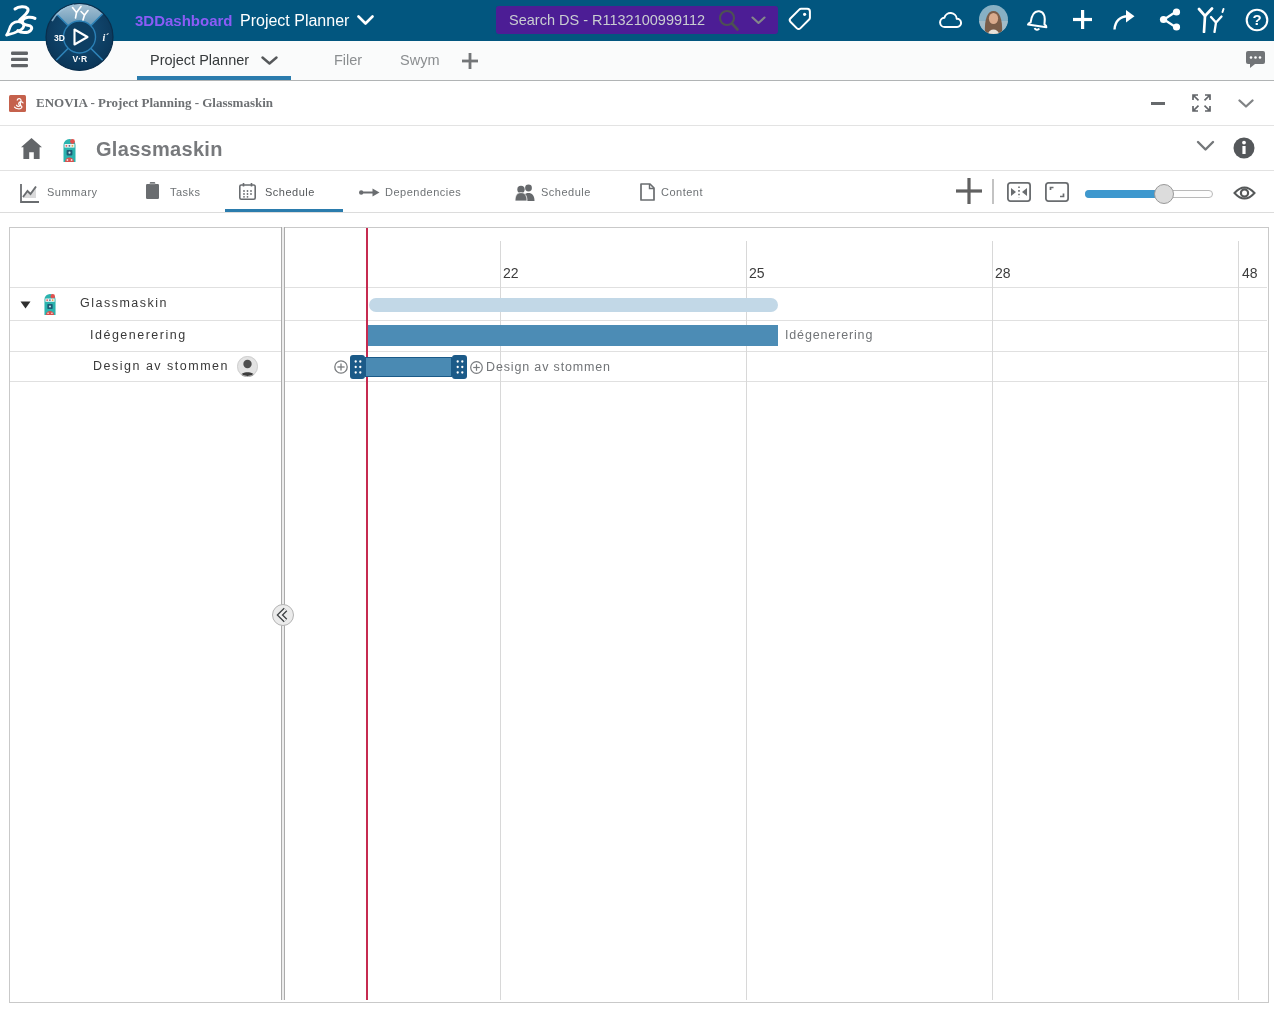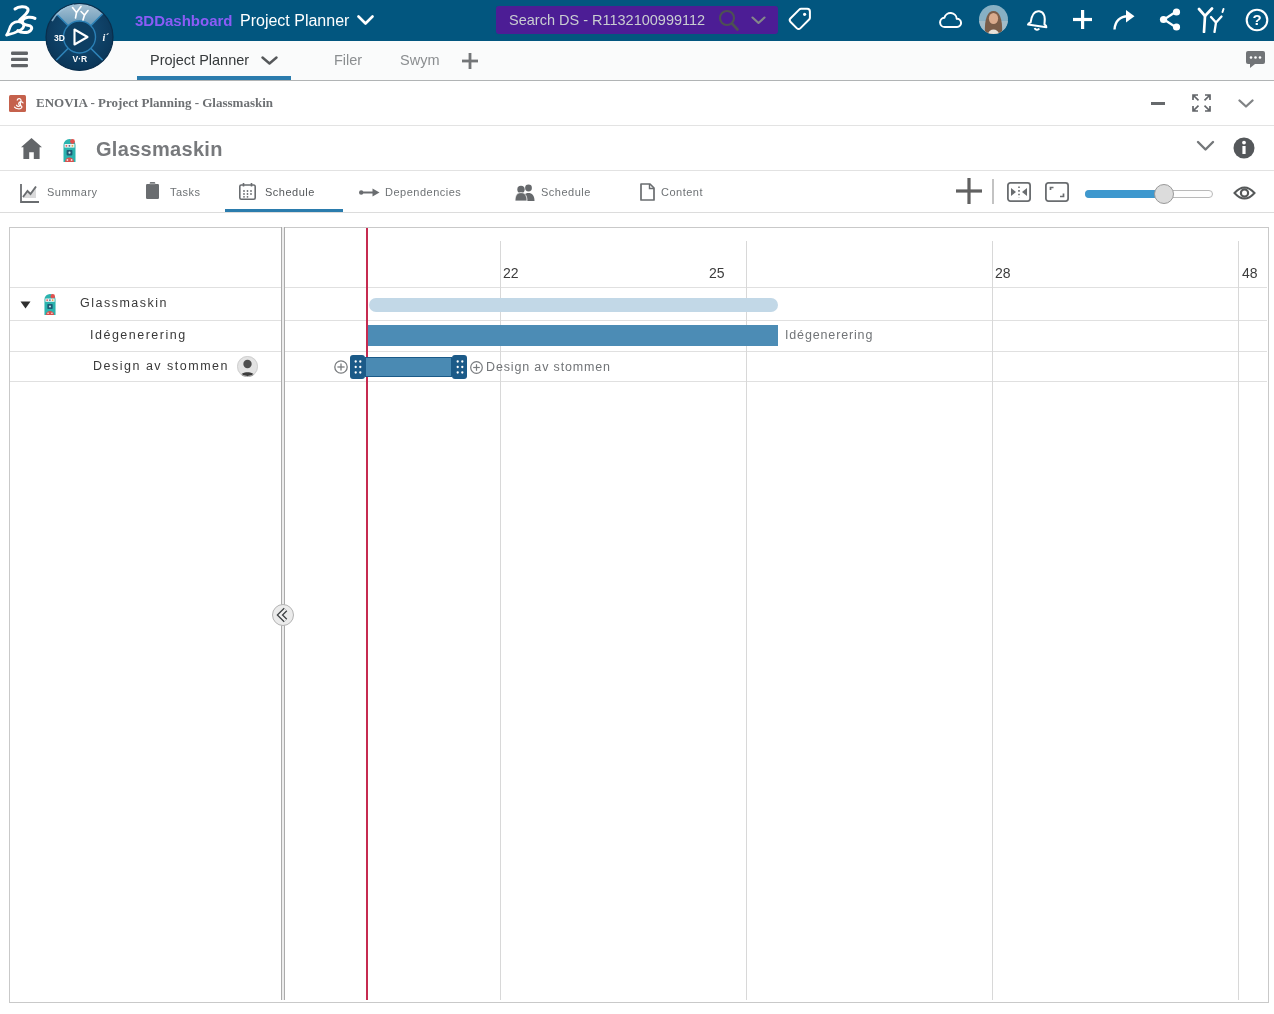--- a/index.html
+++ b/index.html
@@ -306,21 +306,21 @@
 <div class="abs" id="table"></div>
 <div class="abs hline" style="left:10px;top:287px;width:1257px;"></div>
 <div class="abs hline" style="left:10px;top:320px;width:1257px;"></div>
 <div class="abs hline" style="left:10px;top:351px;width:1257px;"></div>
 <div class="abs hline" style="left:10px;top:381px;width:1257px;"></div>
 <div class="abs vline" style="left:500px;top:241px;height:759px;"></div>
 <div class="abs vline" style="left:746px;top:241px;height:759px;"></div>
 <div class="abs vline" style="left:992px;top:241px;height:759px;"></div>
 <div class="abs vline" style="left:1238px;top:241px;height:759px;"></div>
 <div class="abs daylab" style="left:503px;">22</div>
-<div class="abs daylab" style="left:709px;text-align:right;">25</div>
+<div class="abs daylab" style="left:749px;text-align:right;">25</div>
 <div class="abs daylab" style="left:995px;">28</div>
 <div class="abs daylab" style="left:1242px;">48</div>
 <div class="abs" id="divider"></div>
 <div class="abs" id="redline"></div>
 
 <svg class="abs" style="left:20px;top:301px;" width="11" height="8" viewBox="0 0 11 8">
   <path d="M0.5,0.5 L10.5,0.5 L5.5,7.5 Z" fill="#2f2f2f"></path>
 </svg>
 <svg class="abs" style="left:44px;top:293px;" width="12" height="23" viewBox="0 0 13 23">
   <path d="M0.5,23 L0.5,6 A6,6 0 0 1 12.5,6 L12.5,23 Z" fill="#2bb3ae"></path>

